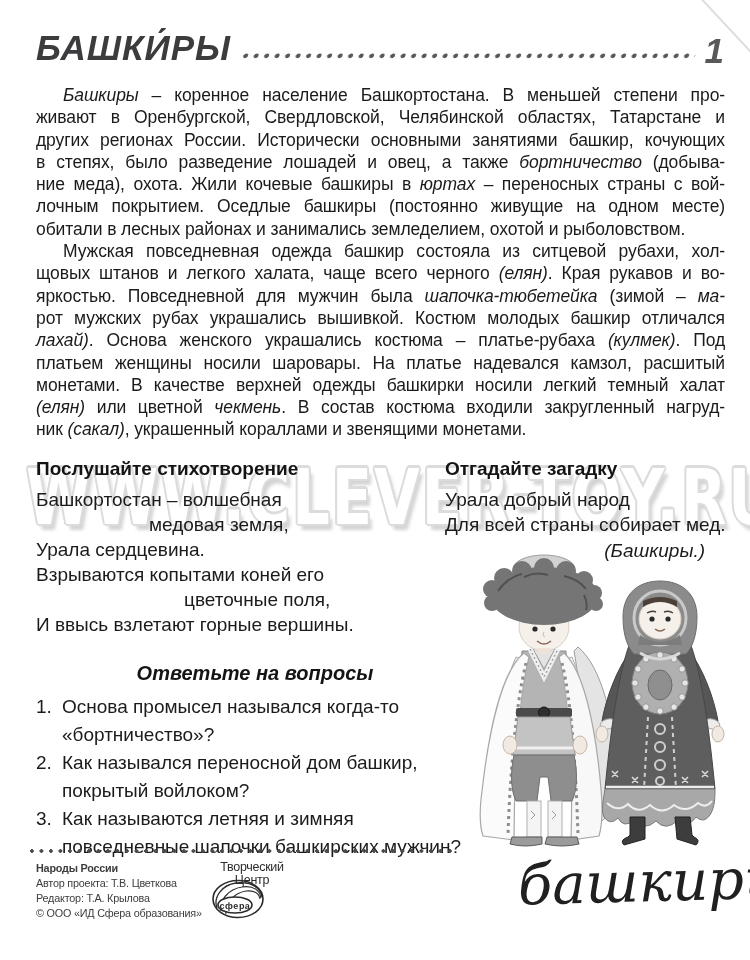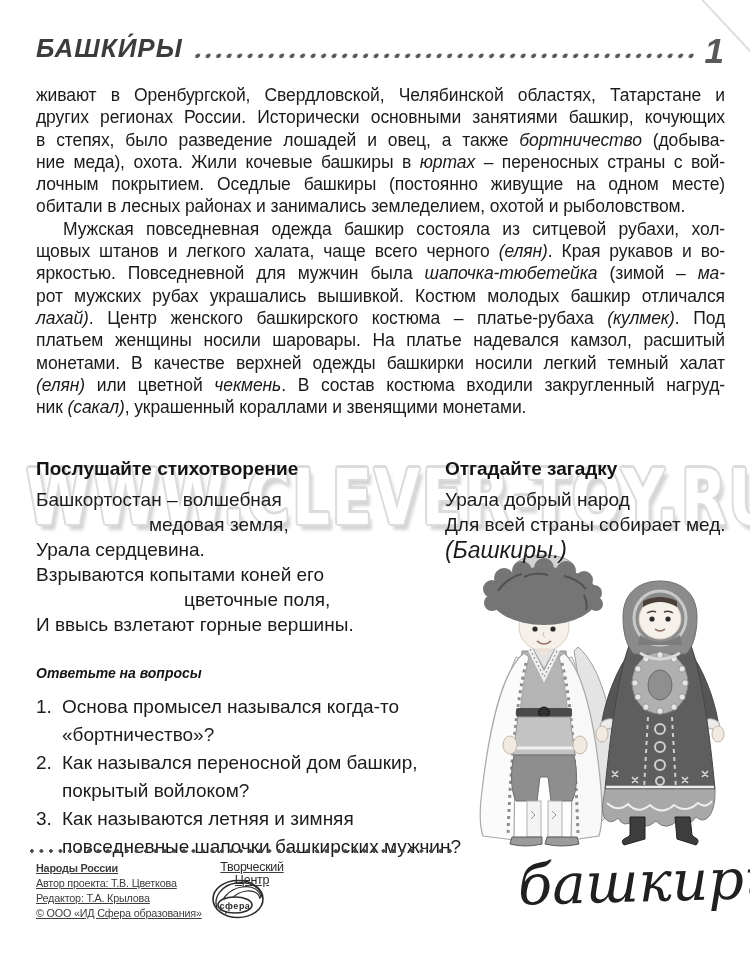--- a/index.html
+++ b/index.html
@@ -10,21 +10,21 @@
   .watermark{position:absolute;left:26px;top:452px;width:712px;z-index:0;
     font-family:"DejaVu Sans",sans-serif;font-weight:bold;font-size:59px;letter-spacing:2px;
     color:#ffffff;white-space:nowrap;
     text-shadow:2px 0 0 #dcdcdc,-2px 0 0 #dcdcdc,0 2px 0 #dcdcdc,0 -2px 0 #dcdcdc,
       1.5px 1.5px 0 #dcdcdc,-1.5px 1.5px 0 #dcdcdc,1.5px -1.5px 0 #dcdcdc,-1.5px -1.5px 0 #dcdcdc,
       4px 5px 3px #d4d4d4;
     transform:scaleY(1.3);transform-origin:left top;}
 
   
   .header{position:absolute;left:36px;right:26px;top:30px;display:flex;align-items:flex-end;z-index:2;}
-  .title{margin:0;font-size:26px;line-height:36px;font-weight:bold;font-style:italic;
+  .title{margin:0;font-size:35px;line-height:36px;font-weight:bold;font-style:italic;
          color:#3c3c3e;letter-spacing:1px;white-space:nowrap;}
   .leader{flex:1;height:6px;margin:0 10px 7px 12px;
     background-image:radial-gradient(circle at 2.6px 2.8px,#58585a 2.1px,transparent 2.6px);
     background-size:10.5px 6px;background-repeat:repeat-x;transform:skewX(-20deg);}
   .pagenum{font-size:35px;line-height:30px;font-style:italic;font-weight:bold;color:#59595b;}
 
   
   .intro{position:absolute;left:36px;top:84px;width:689px;z-index:2;
          font-size:17.5px;line-height:22.3px;letter-spacing:-0.1px;}
   .tline{text-align:left;}
@@ -33,38 +33,38 @@
   .tline i{font-style:italic;}
 
   
   .colhead{margin:0 0 7px 0;font-size:19px;line-height:22px;font-weight:bold;color:#141414;}
   .poem{position:absolute;left:36px;top:458px;width:388px;z-index:2;}
   .pline{font-size:19px;line-height:25px;}
   .pline.ind1{padding-left:113px;}
   .pline.ind2{padding-left:148px;}
   .riddle{position:absolute;left:445px;top:458px;width:288px;z-index:2;}
   .rline{font-size:19px;line-height:25px;}
-  .ranswer{font-size:23px;line-height:27px;font-style:italic;padding-right:28px;}
+  .ranswer{font-size:19px;line-height:27px;font-style:italic;text-align:right;padding-right:28px;}
 
   
   .questions{position:absolute;left:36px;top:662px;width:438px;z-index:2;}
-  .qhead{margin:0 0 9px 0;font-size:14px;line-height:22px;font-weight:bold;font-style:italic;color:#141414;}
+  .qhead{margin:0 0 9px 0;font-size:20px;line-height:22px;font-weight:bold;font-style:italic;color:#141414;text-align:center;}
   .qitem{display:flex;font-size:19px;line-height:28px;}
   .qnum{flex:none;width:26px;}
   .qtext{flex:1;}
 
   
   .illu{position:absolute;left:452px;top:551px;width:290px;height:302px;z-index:1;}
 
   
   .fdots{position:absolute;left:30px;top:849px;width:426px;height:5px;z-index:2;
     background-image:radial-gradient(circle at 2px 2px,#4c4c4c 1.6px,transparent 2px);
     background-size:9.5px 5px;background-repeat:repeat-x;}
   .footer{position:absolute;left:36px;top:861px;display:flex;z-index:2;color:#3c3c3c;
-          font-size:10.8px;line-height:15px;letter-spacing:-0.2px;text-decoration:underline;}
+          font-size:10.8px;line-height:15px;letter-spacing:-0.2px;}
   .fcol1{width:169px;}
   .fcol2{width:152px;}
   .fbold{font-weight:bold;}
   .flogo{width:74px;margin-left:10px;position:relative;}
   .flogo-text{font-size:12.5px;line-height:13px;color:#2c2c2c;text-align:center;letter-spacing:-0.3px;}
   .flogo-badge{position:absolute;left:-4px;top:17px;}
 
   .handwritten{position:absolute;left:518px;top:852px;z-index:2;
     font-family:"DejaVu Serif",serif;font-style:italic;font-weight:normal;
     font-size:56px;line-height:60px;color:#202020;letter-spacing:0px;transform:rotate(-1.5deg);}
@@ -82,33 +82,34 @@
   <div class="watermark">WWW.CLEVER-TOY.RU</div>
 
   <div class="header">
     <h1 class="title">БАШКИ́РЫ</h1>
     <div class="leader"></div>
     <div class="pagenum">1</div>
   </div>
 
   <div class="intro">
     <div>
+        <div class="tline just find"><i>Башкиры</i><span> – коренное население Башкортостана. В меньшей степени про-</span></div>
         <div class="tline just"><span>живают в Оренбургской, Свердловской, Челябинской областях, Татарстане и</span></div>
         <div class="tline just"><span>других регионах России. Исторически основными занятиями башкир, кочующих</span></div>
         <div class="tline just"><span>в степях, было разведение лошадей и овец, а также </span><i>бортничество</i><span> (добыва-</span></div>
         <div class="tline just"><span>ние меда), охота. Жили кочевые башкиры в </span><i>юртах</i><span> – переносных страны с вой-</span></div>
         <div class="tline just"><span>лочным покрытием. Оседлые башкиры (постоянно живущие на одном месте)</span></div>
         <div class="tline"><span>обитали в лесных районах и занимались земледелием, охотой и рыболовством.</span></div>
       </div>
     <div>
         <div class="tline just find"><span>Мужская повседневная одежда башкир состояла из ситцевой рубахи, хол-</span></div>
         <div class="tline just"><span>щовых штанов и легкого халата, чаще всего черного </span><i>(елян)</i><span>. Края рукавов и во-</span></div>
         <div class="tline just"><span>яркостью. Повседневной для мужчин была </span><i>шапочка-тюбетейка</i><span> (зимой – </span><i>ма-</i></div>
         <div class="tline just"><span>рот мужских рубах украшались вышивкой. Костюм молодых башкир отличался</span></div>
-        <div class="tline just"><i>лахай)</i><span>. Центр женского башкирского костюма – платье-рубаха </span><i>(кулмек)</i><span>. Под</span></div>
+        <div class="tline just"><i>лахай)</i><span>. Основа женского украшались костюма – платье-рубаха </span><i>(кулмек)</i><span>. Под</span></div>
         <div class="tline just"><span>платьем женщины носили шаровары. На платье надевался камзол, расшитый</span></div>
         <div class="tline just"><span>монетами. В качестве верхней одежды башкирки носили легкий темный халат</span></div>
         <div class="tline just"><i>(елян)</i><span> или цветной </span><i>чекмень</i><span>. В состав костюма входили закругленный нагруд-</span></div>
         <div class="tline"><span>ник </span><i>(сакал)</i><span>, украшенный кораллами и звенящими монетами.</span></div>
       </div>
   </div>
 
   <div class="poem">
     <h2 class="colhead">Послушайте стихотворение</h2>
     <div>

